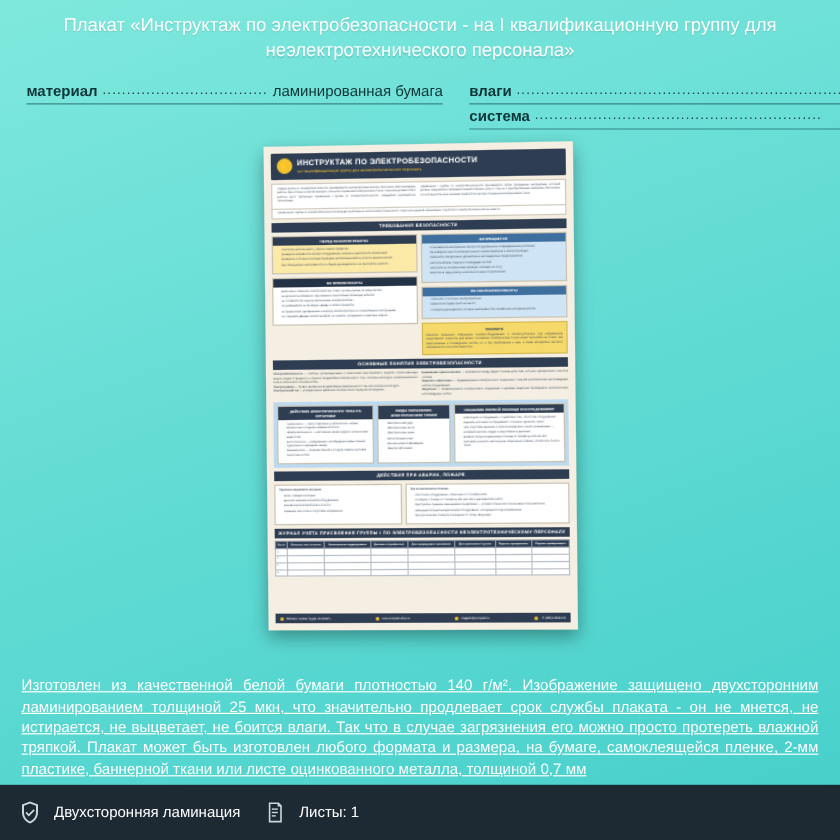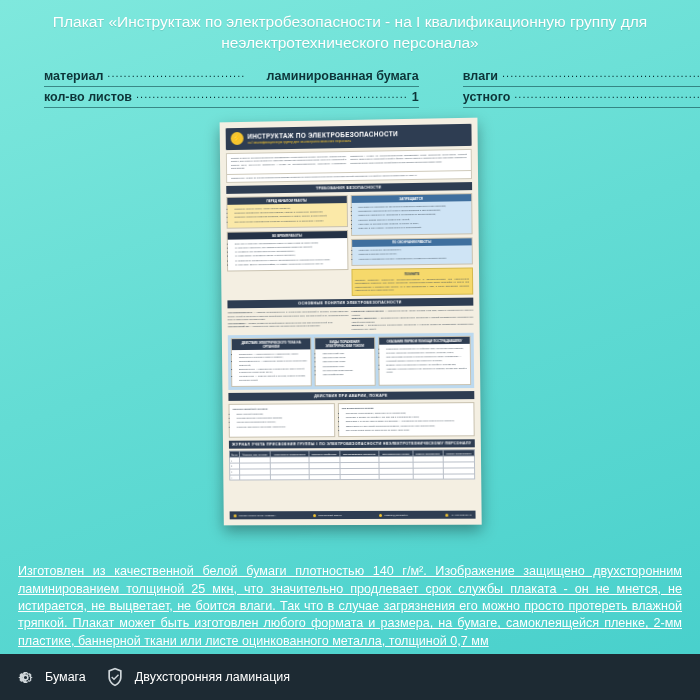--- a/index.html
+++ b/index.html
@@ -29,40 +29,39 @@
   
   .specs {
     display:flex;
     padding:4px 22px 6px 22px;
     gap:22px;
     font-size:12.5px;
     color:#0f3a3f;
   }
   .spec-col { flex:1; }
   .spec-row {
-    display:flex; align-items:flex-start;
+    display:flex; align-items:flex-end;
     border-bottom:1px solid rgba(10,60,65,.55);
     padding:3px 0 3px 0;
     white-space:nowrap;
-    margin-left:22px;
   }
   .spec-row:last-child { border-bottom:1px solid rgba(10,60,65,.55); }
   .spec-key { font-weight:bold; color:#0d3438; }
   .spec-dots {
     flex:1;
     margin:0 4px;
     overflow:hidden;
     color:#0d3438;
     font-size:11px;
     letter-spacing:1px;
     position:relative;
     top:-2px;
     white-space:nowrap;
   }
-  .spec-val { color:#0d3438;font-weight:bold; }
+  .spec-val { color:#0d3438; }
   
   .poster-wrap {
     flex:1;
     display:flex; align-items:flex-start; justify-content:center;
     padding-top:6px;
   }
   .poster {
     width:258px; height:405px;
     background:#f4efe2;
     box-shadow:0 6px 14px rgba(0,0,0,.35);
@@ -167,34 +166,29 @@
 
   <div class="title">Плакат «Инструктаж по электробезопасности - на I квалификационную группу для неэлектротехнического персонала»</div>
 
   <div class="specs">
     <div class="spec-col">
       <div class="spec-row">
         <span class="spec-key">материал</span>
         <span class="spec-dots">..................................</span>
         <span class="spec-val">ламинированная бумага</span>
       </div>
-      <div class="spec-row">
-        <span class="spec-key">кол-во  листов</span>
-        <span class="spec-dots">...................................................................</span>
-        <span class="spec-val">1</span>
-      </div>
     </div>
     <div class="spec-col">
       <div class="spec-row">
         <span class="spec-key">влаги</span>
         <span class="spec-dots">.................................................................................</span>
 
       </div>
       <div class="spec-row">
-        <span class="spec-key">устного</span>
+        <span class="spec-key">система</span>
         <span class="spec-dots">...........................................................</span>
 
       </div>
     </div>
   </div>
 
   <div class="poster-wrap">
     <div class="poster">
 
       <div class="p-head">
@@ -415,39 +409,41 @@
           </span>
       </div>
 
     </div>
   </div>
 
   <div class="desc">Изготовлен из качественной белой бумаги плотностью 140 г/м². Изображение защищено двухсторонним ламинированием толщиной 25 мкн, что значительно продлевает срок службы плаката - он не мнется, не истирается, не выцветает, не боится влаги. Так что в случае загрязнения его можно просто протереть влажной тряпкой. Плакат может быть изготовлен любого формата и размера, на бумаге, самоклеящейся пленке, 2-мм пластике, баннерной ткани или листе оцинкованного металла, толщиной 0,7 мм</div>
 
   <div class="footer">
 
-    <div class="fitem">
-      <span class="ficon">
-        <svg width="19" height="19" viewBox="0 0 24 24" fill="#cfd6da">
-          <path d="M12 8a4 4 0 100 8 4 4 0 000-8zm0 6a2 2 0 110-4 2 2 0 010 4z"></path>
-          <path d="M21 12l-2-1.2.5-2.3-2-2-2.2.6L14 5h-4l-1.3 2.1-2.2-.6-2 2 .5 2.3L3 12l2 1.2-.5 2.3 2 2 2.2-.6L10 19h4l1.3-2.1 2.2.6 2-2-.5-2.3L21 12zm-3.4 1.6l.3 1.4-.7.7-1.4-.4-1.1 1.7h-1.4l-1.1-1.7-1.4.4-.7-.7.3-1.4L8 12l1.4-1.6-.3-1.4.7-.7 1.4.4L12.3 7h1.4l1.1 1.7 1.4-.4.7.7-.3 1.4L18 12l-.4 1.6z"></path>
-        </svg>
-      </span>
-      <span>Бумага</span>
-    </div>
 
     <div class="fitem">
       <span class="ficon">
         <svg width="18" height="20" viewBox="0 0 20 24" fill="#cfd6da">
           <path d="M10 1L2 4v8c0 5 3.4 9.3 8 11 4.6-1.7 8-6 8-11V4l-8-3zm0 2.1l6 2.2V12c0 4-2.5 7.5-6 9-3.5-1.5-6-5-6-9V5.3l6-2.2z"></path>
           <path d="M8.8 13.6L6.6 11.4l-1.2 1.2 3.4 3.4 6-6-1.2-1.2-4.8 4.8z"></path>
         </svg>
       </span>
       <span>Двухсторонняя ламинация</span>
     </div>
 
 
 
+    <div class="fitem">
+      <span class="ficon">
+        <svg width="18" height="20" viewBox="0 0 20 24" fill="#cfd6da">
+          <path d="M4 2h10l3 3v17H4V2zm1.6 1.6v16.8h9.8V6h-2.6V3.6H5.6z"></path>
+          <rect x="7" y="8" width="6" height="1.4"></rect>
+          <rect x="7" y="11.4" width="6" height="1.4"></rect>
+          <rect x="7" y="14.8" width="4" height="1.4"></rect>
+        </svg>
+      </span>
+      <span>Листы: 1</span>
+    </div>
 
     <div class="spacer"></div>
   </div>
 
 </div>
 
 </body></html>

